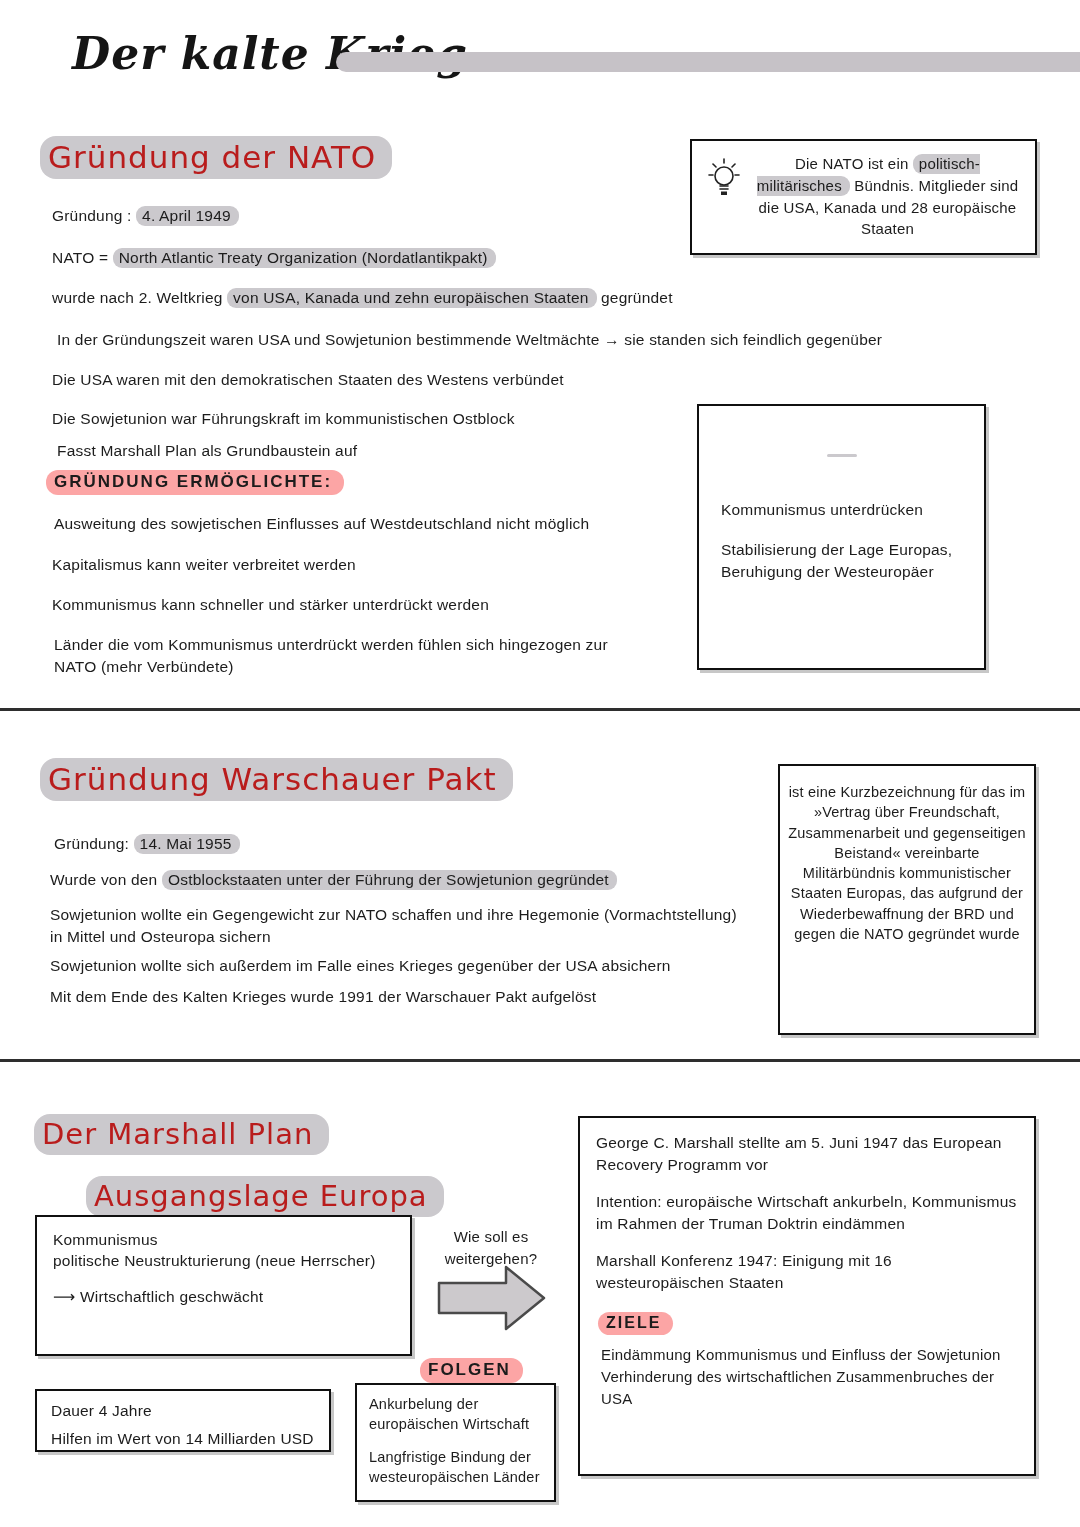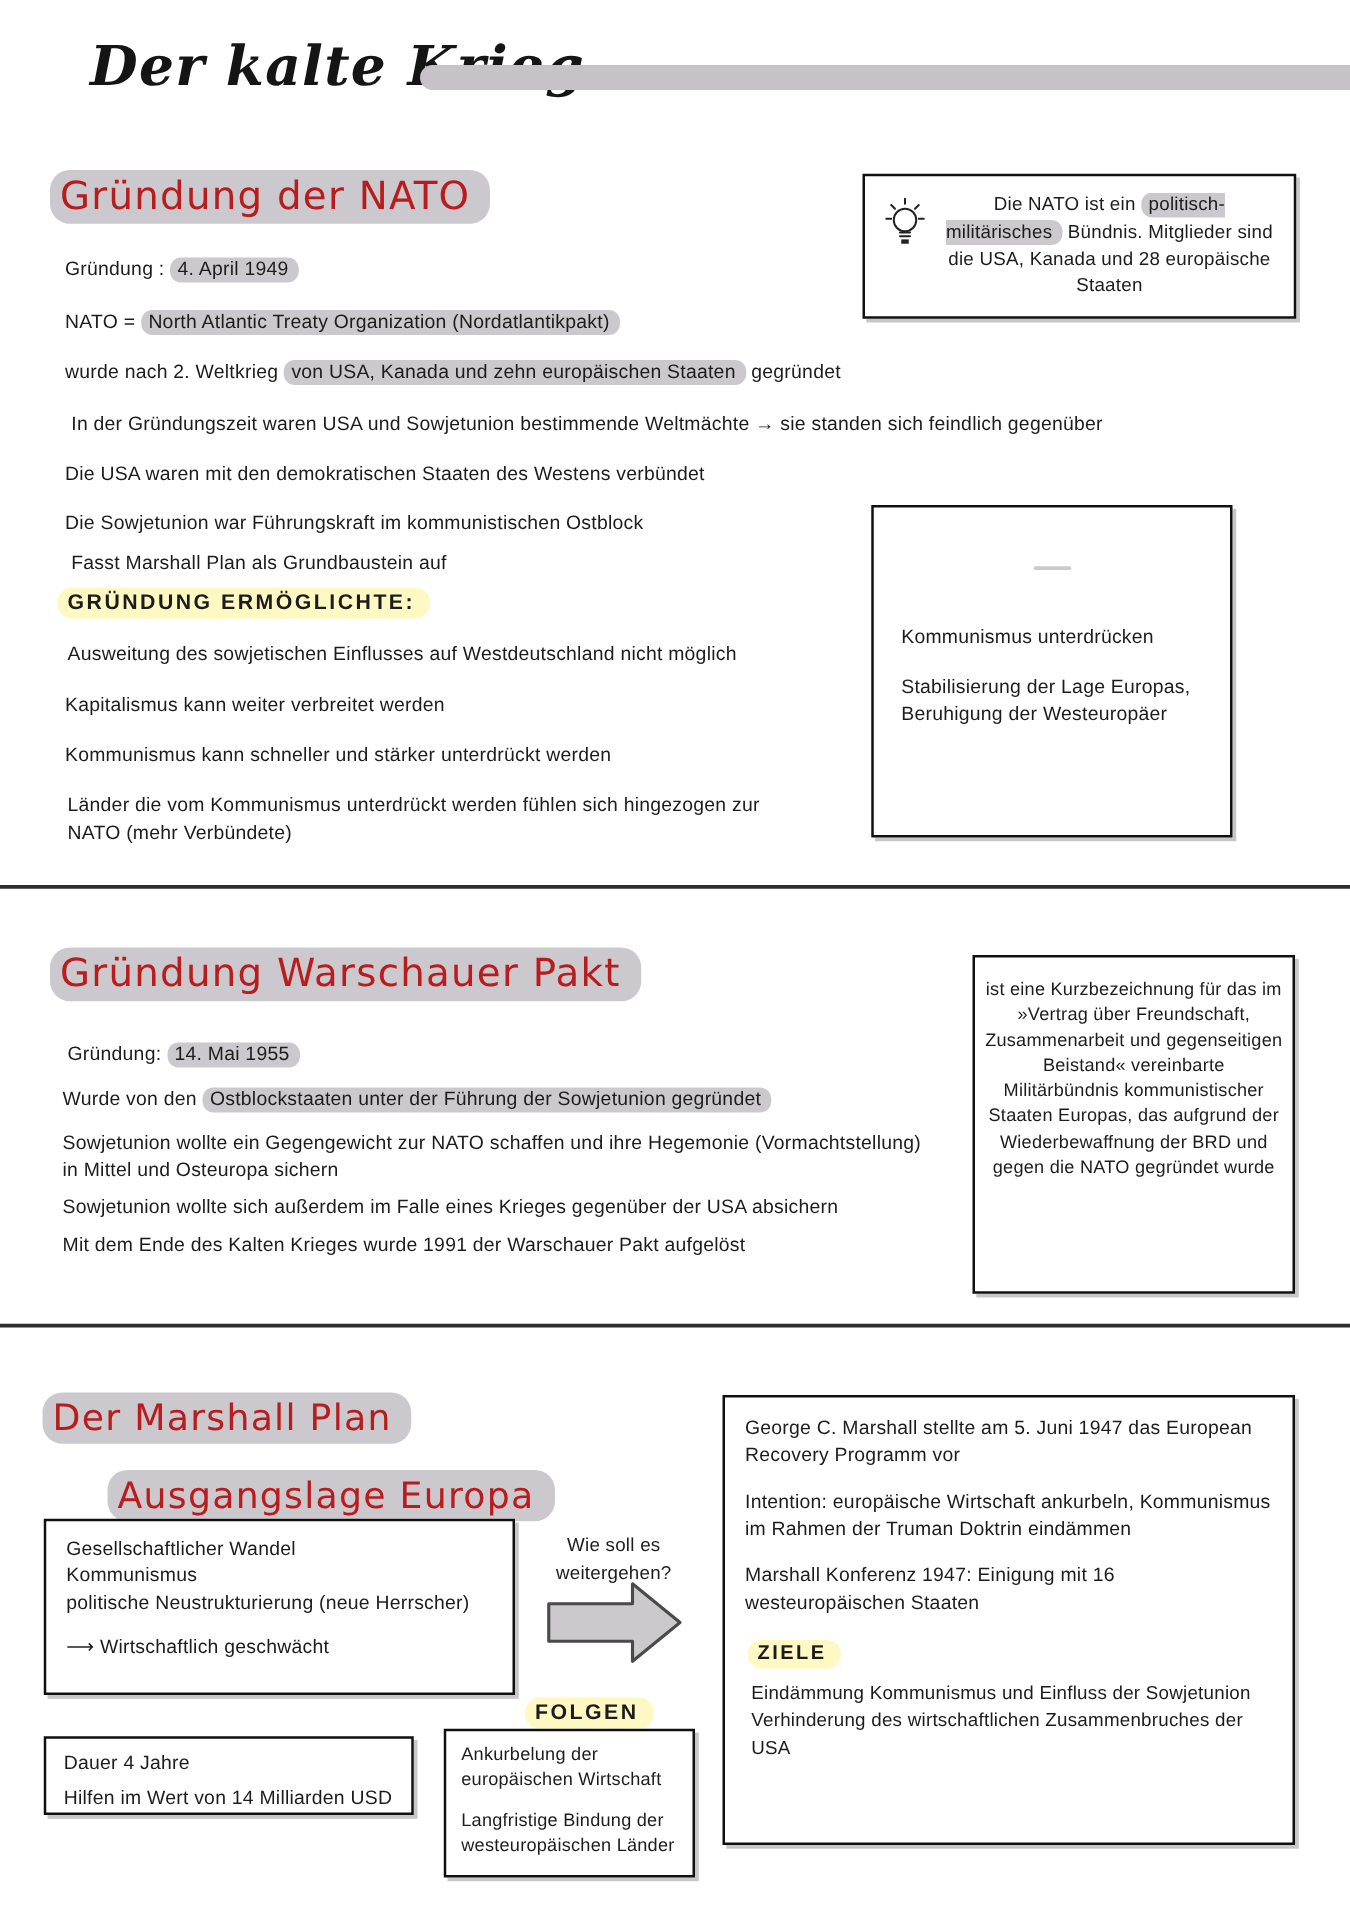--- a/index.html
+++ b/index.html
@@ -16,21 +16,21 @@
   .h2{
     font-family:"DejaVu Sans", sans-serif;font-size:31px;font-weight:400;
     letter-spacing:1px;color:#b91c1c;
   }
   .pill{background:#cbc9cd;border-radius:16px;padding:3px 16px 4px 8px;display:inline-block;}
   .hl{background:#cbc9cd;border-radius:9px;padding:1px 8px 2px 6px;}
   .line{font-size:15.5px;letter-spacing:.2px;white-space:nowrap;}
   .wrapline{font-size:15.5px;letter-spacing:.2px;line-height:1.42;}
   .subhead{
     font-size:17px;font-weight:700;letter-spacing:2px;
-    background:#fef9c3;border-radius:12px;padding:2px 12px 3px 8px;display:inline-block;
+    background:#fca5a5;border-radius:12px;padding:2px 12px 3px 8px;display:inline-block;
   }
   .box{
     border:2px solid #101010;background:#ffffff;box-sizing:border-box;
     box-shadow:3px 3px 0 rgba(0,0,0,0.22);
   }
   .infobox{display:flex;padding:12px 12px 10px 12px;}
   .infobox-text{flex:1;text-align:center;font-size:15px;line-height:1.45;letter-spacing:.2px;}
   .zielebox-title{
     text-align:center;margin-top:26px;font-family:"DejaVu Sans",sans-serif;
     font-size:27px;letter-spacing:1px;
@@ -120,21 +120,20 @@
   <div class="abs line" style="left:50px;top:988px;">Mit dem Ende des Kalten Krieges wurde 1991 der Warschauer Pakt aufgelöst</div>
 
   <div class="abs box sidebox" style="left:778px;top:764px;width:258px;height:271px;">ist eine Kurzbezeichnung für das im »Vertrag über Freundschaft, Zusammenarbeit und gegenseitigen Beistand« vereinbarte Militärbündnis kommunistischer Staaten Europas, das aufgrund der Wiederbewaffnung der BRD und gegen die NATO gegründet wurde</div>
 
   <div class="abs divider" style="top:1059px;"></div>
 
   <div class="abs h2 pill" style="left:34px;top:1114px;font-size:29px;">Der Marshall Plan</div>
   <div class="abs h2 pill" style="left:86px;top:1176px;font-size:29px;">Ausgangslage Europa</div>
 
   <div class="abs box boxlines" style="left:35px;top:1215px;width:377px;height:141px;padding:12px 16px;">
-    <div>Gesellschaftlicher Wandel</div>
     <div>Kommunismus</div>
     <div>politische Neustrukturierung (neue Herrscher)</div>
     <div class="arrowline">⟶ Wirtschaftlich geschwächt</div>
   </div>
 
   <div class="abs question" style="left:430px;top:1226px;width:122px;">Wie soll es weitergehen?</div>
 
   <div class="abs" style="left:436px;top:1262px;">
     <svg width="112" height="72" viewBox="0 0 112 72">
       <polygon points="3,21 70,21 70,5 108,36 70,67 70,51 3,51" fill="#ccc9cc" stroke="#4a4a4a" stroke-width="2.5" stroke-linejoin="round"></polygon>

